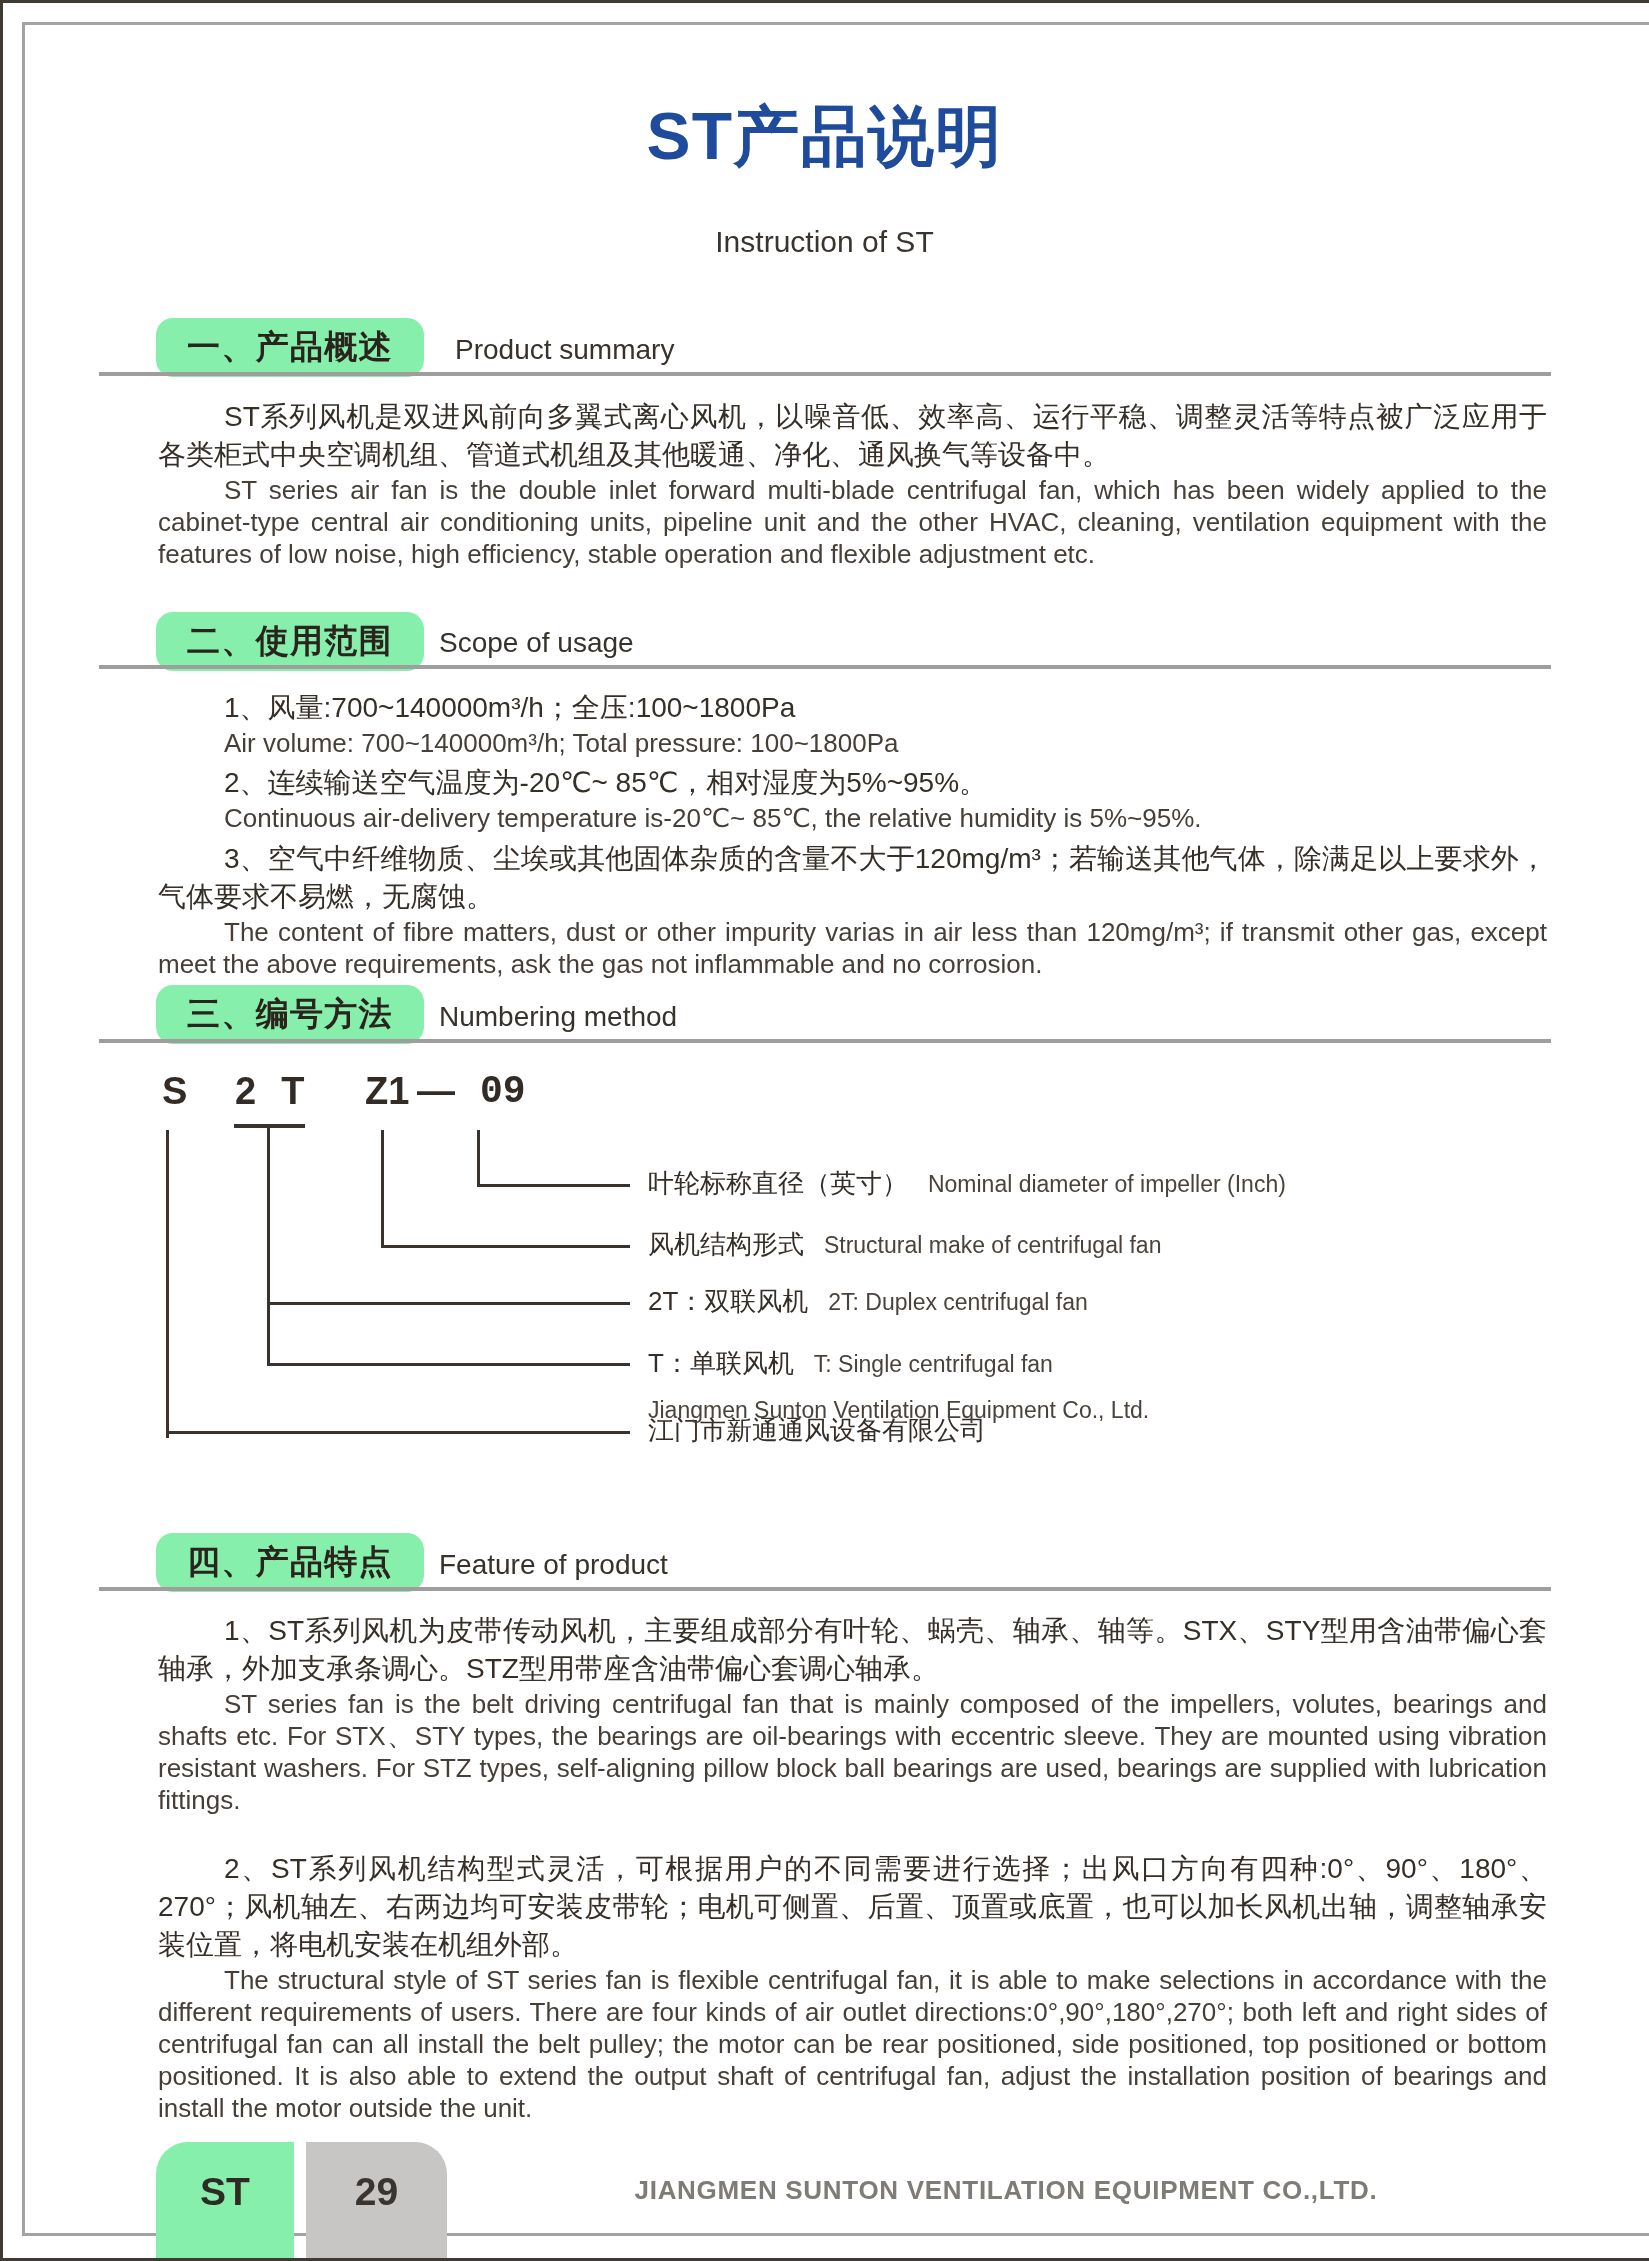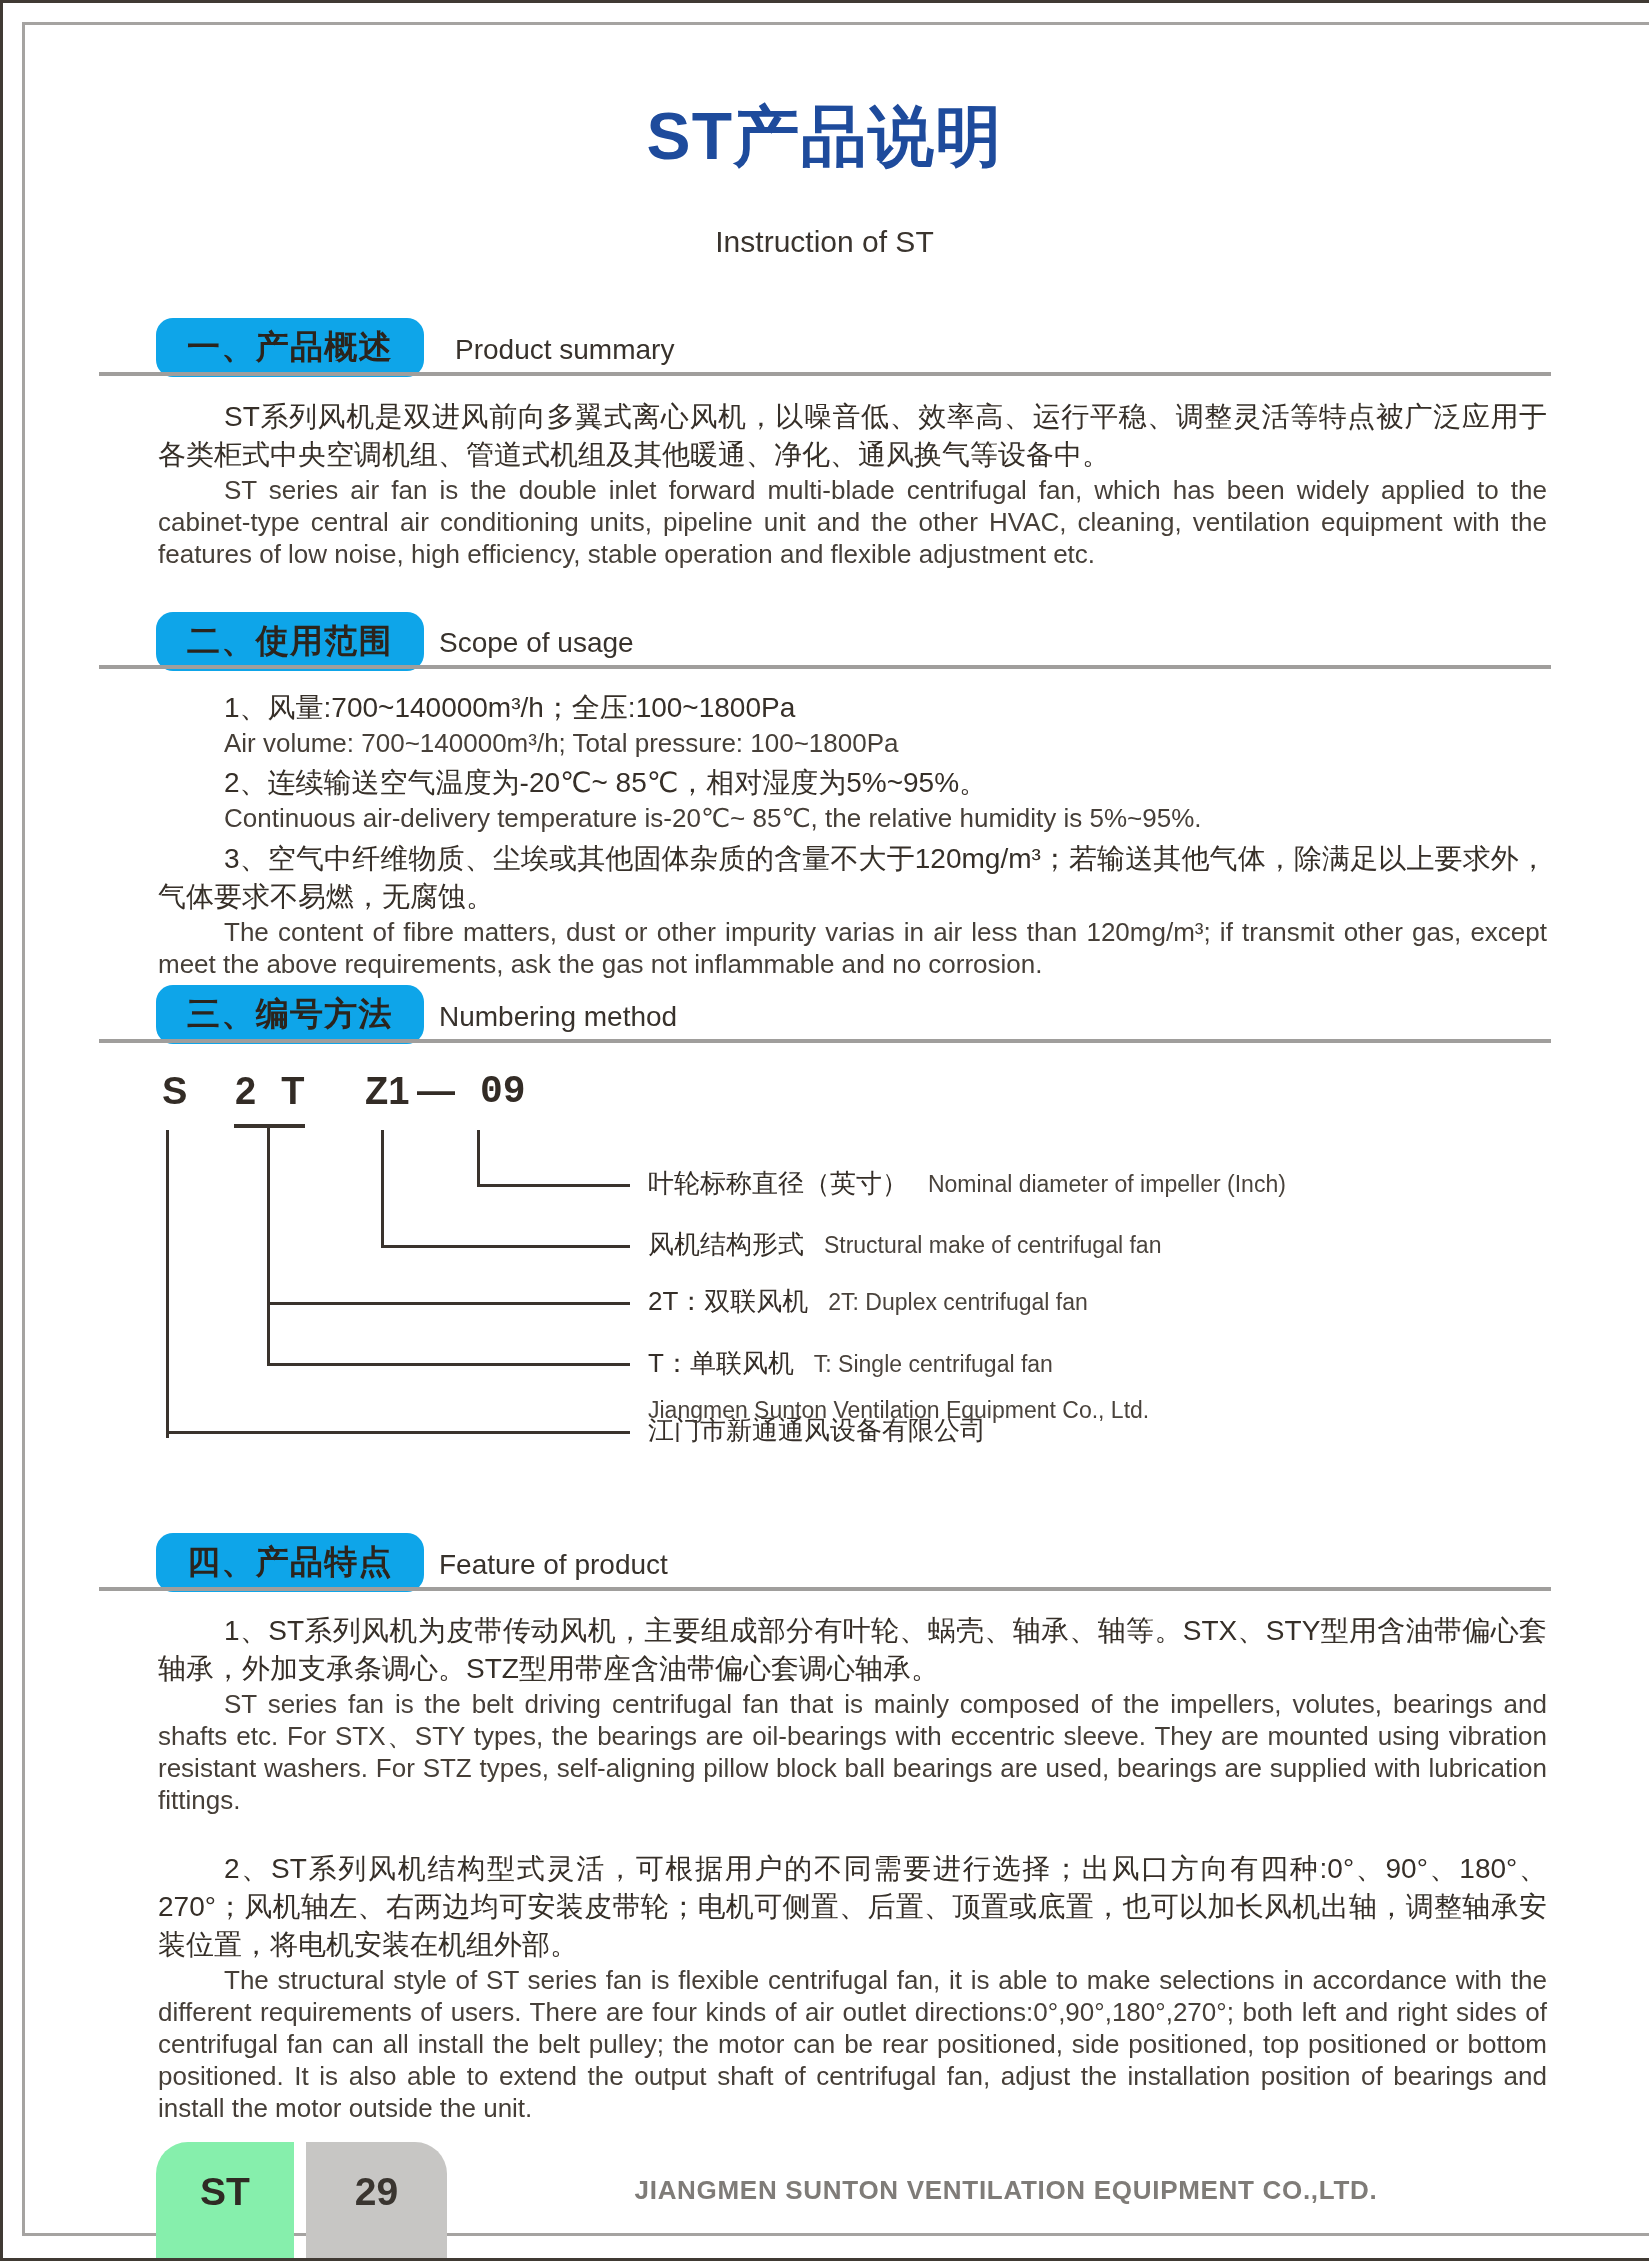--- a/index.html
+++ b/index.html
@@ -12,21 +12,21 @@
   .dline{position:absolute;background:#3a332d;}
   .title{
     position:absolute;left:0;top:92px;width:1649px;text-align:center;
     font-size:66px;font-weight:bold;letter-spacing:1.3px;color:#1e4b9c;
   }
   .subtitle{
     position:absolute;left:0;top:197px;width:1649px;text-align:center;
     font-size:30px;color:#3a342e;margin-top:28px;
   }
   .badge{
-    position:absolute;left:156px;width:268px;height:59px;background:#0ea5e9;
+    position:absolute;left:156px;width:268px;height:59px;background:#86efac;
     border-radius:17px;display:flex;align-items:center;justify-content:center;
     font-size:33px;font-weight:bold;color:#2b241d;letter-spacing:1.3px;
   }
   .badge-en{
     position:absolute;left:439px;height:39px;font-size:28px;color:#38322c;
   }
   .rule{position:absolute;left:99px;width:1452px;height:4px;background:#a09e9c;}
   .txtblock{position:absolute;left:158px;width:1389px;}
   .cnp{font-size:28px;line-height:38px;color:#362f28;text-indent:66px;text-align:justify;margin:0;}
   .enp{font-size:26px;line-height:32px;color:#463f38;text-indent:66px;text-align:justify;margin:0 0 5.3px 0;}

